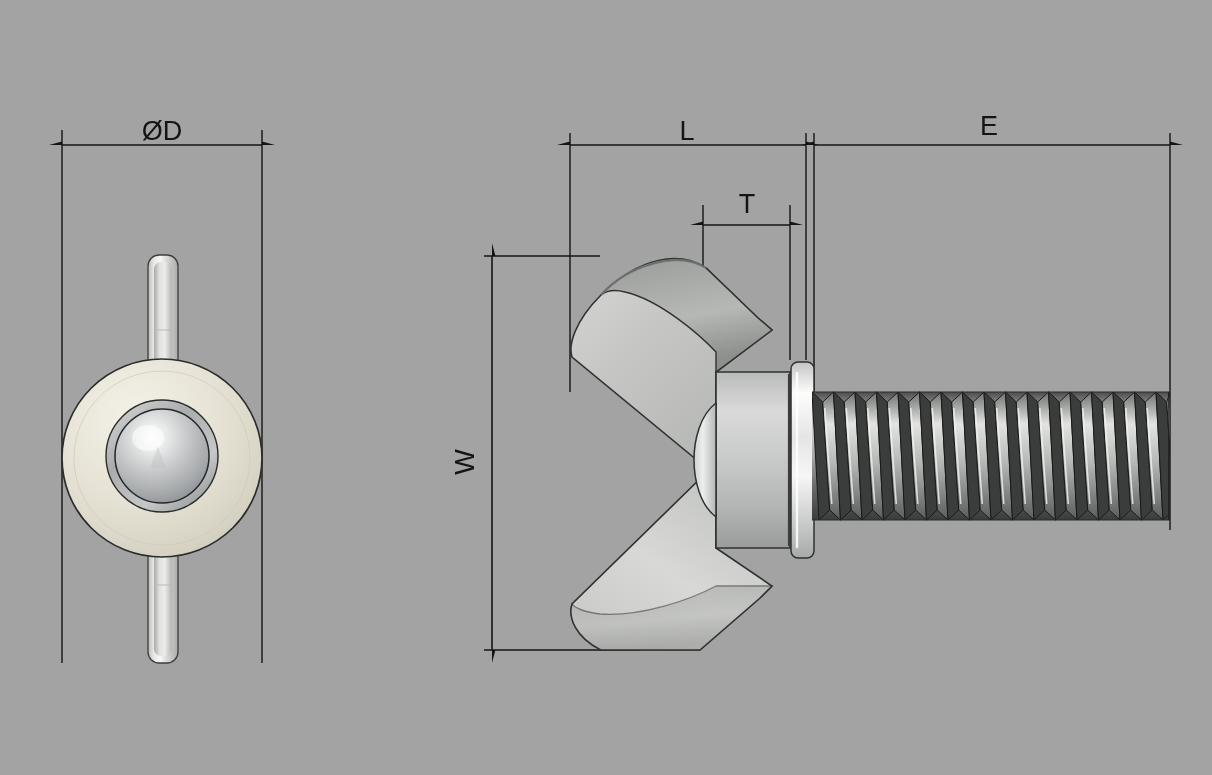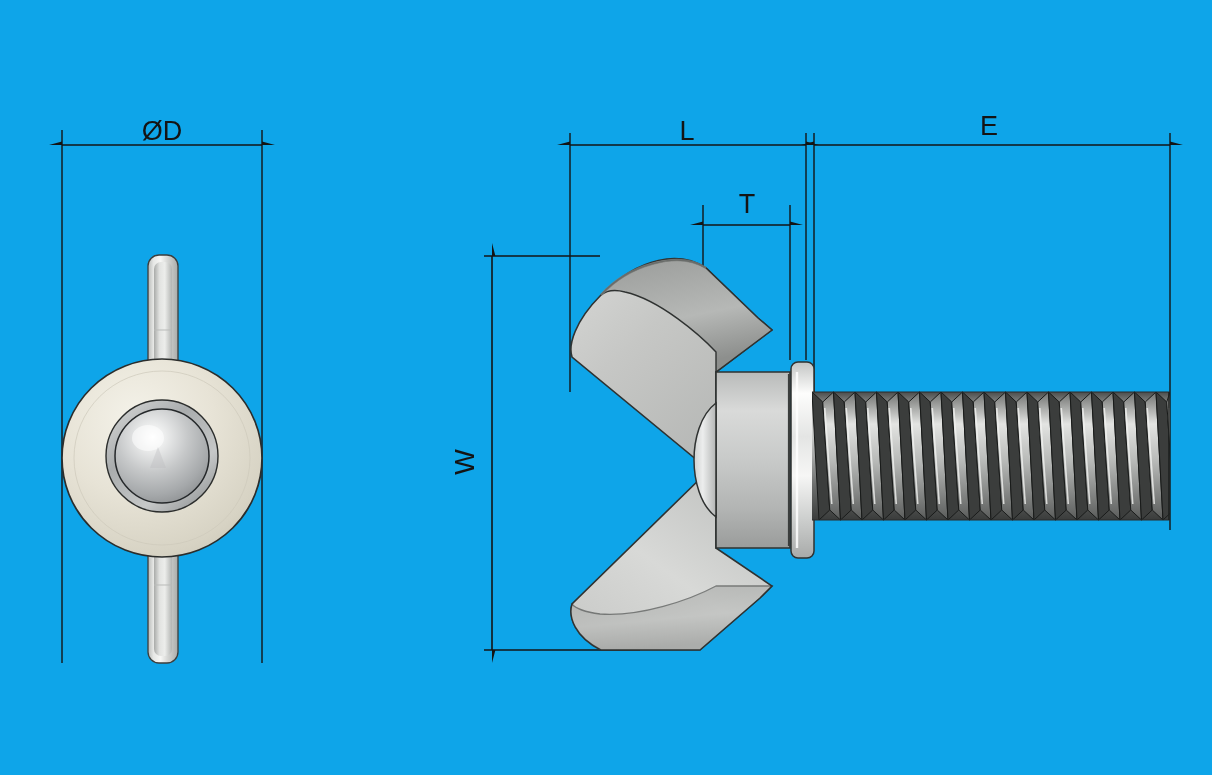--- a/index.html
+++ b/index.html
@@ -7,21 +7,21 @@
     padding: 0;
     background: #ffffff;
   }
   body {
     font-family: "Liberation Sans", sans-serif;
   }
   #stage {
     position: relative;
     width: 1212px;
     height: 775px;
-    background: #0ea5e9;
+    background: #a3a3a3;
     overflow: hidden;
   }
   #stage svg {
     position: absolute;
     left: 0;
     top: 0;
   }
   .dim-label {
     font-family: "Liberation Sans", sans-serif;
     font-size: 27px;

